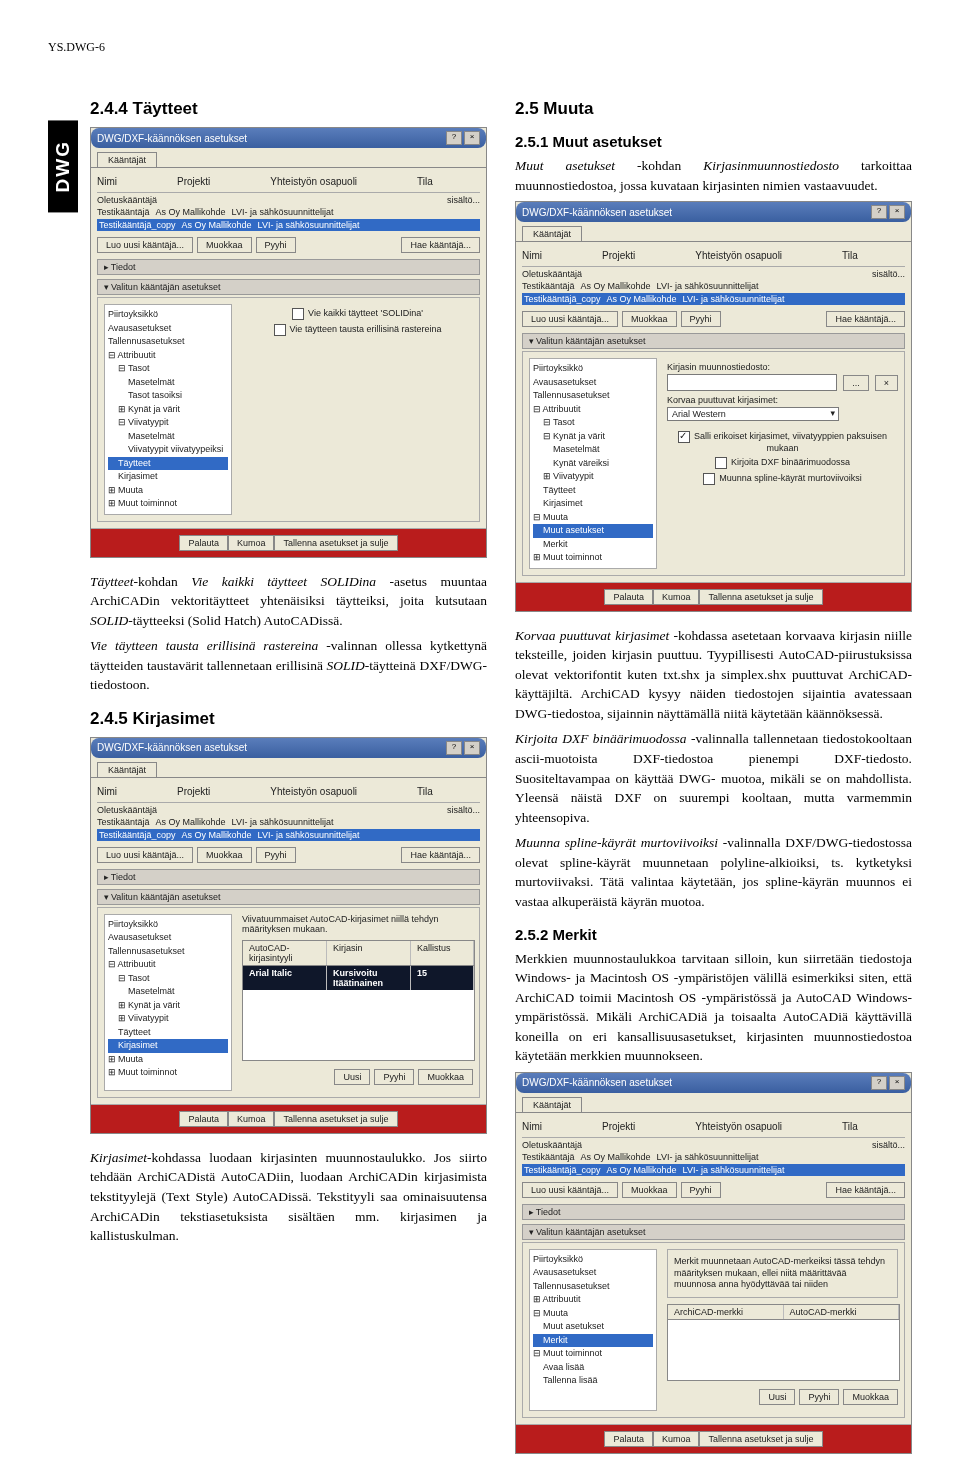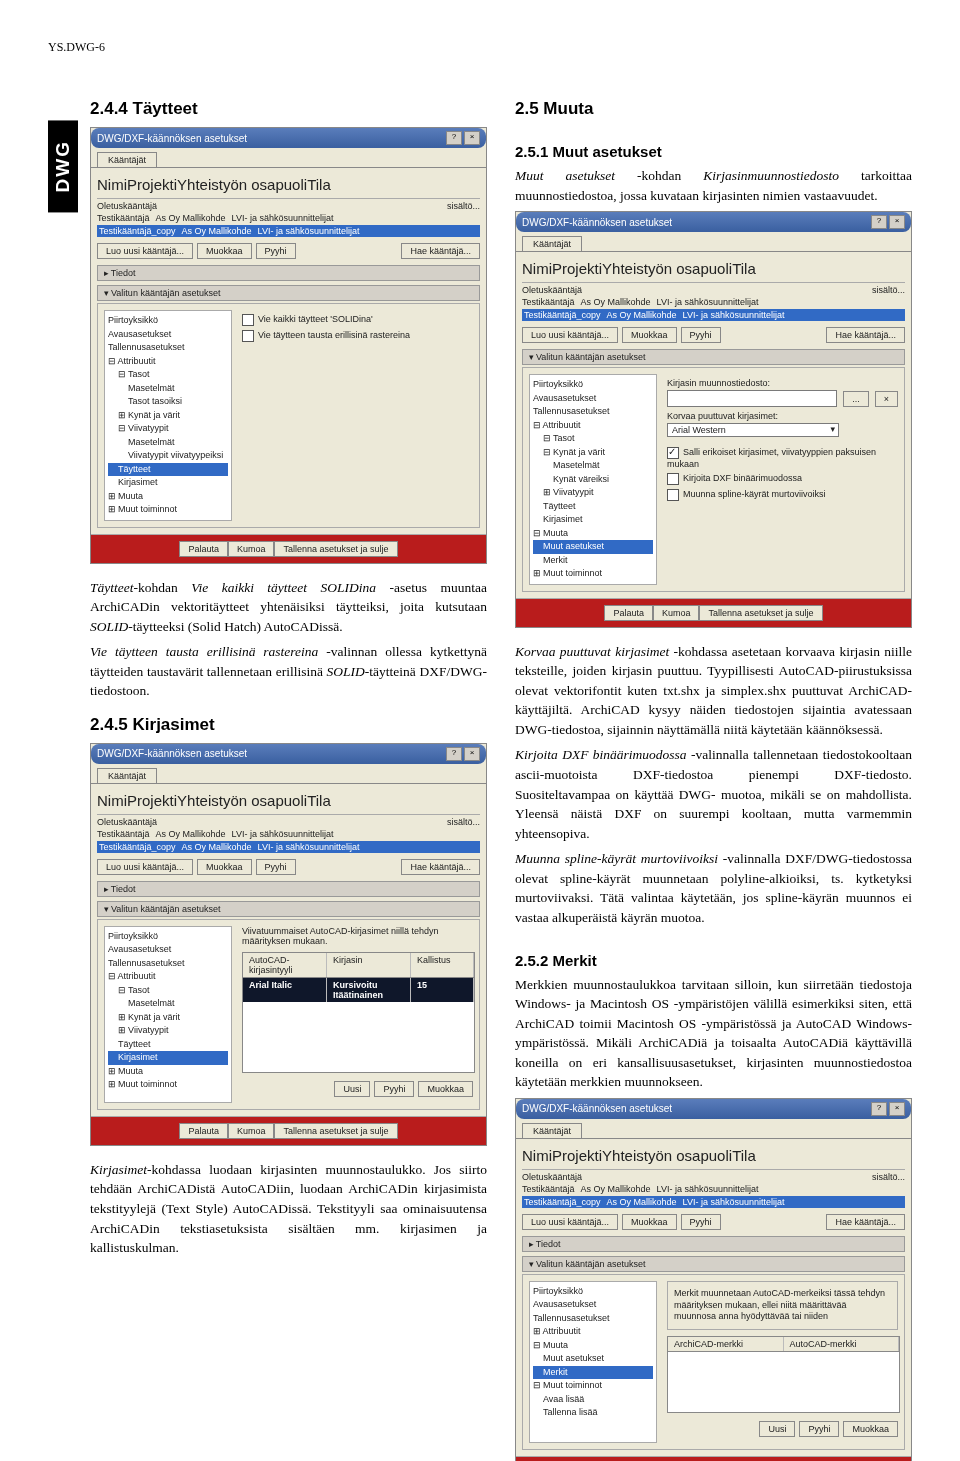--- a/index.html
+++ b/index.html
@@ -46,21 +46,21 @@
   h3.section {
     font-family: Arial, sans-serif;
     font-weight: bold;
     font-size: 17px;
     margin: 14px 0 8px 0;
   }
   h4.subsection {
     font-family: Arial, sans-serif;
     font-weight: bold;
     font-size: 15px;
-    margin: 24px 0 6px 0;
+    margin: 14px 0 6px 0;
   }
   p.body {
     font-size: 13.5px;
     line-height: 1.45;
     margin: 6px 0;
     text-align: justify;
   }
   em { font-style: italic; }
   .shot {
     border: 1px solid #888;
@@ -110,22 +110,23 @@
   }
   .row {
     display: flex;
     align-items: center;
     gap: 6px;
     margin: 2px 0;
   }
   .row > div { font-size: 9px; }
   .colhead {
     display: flex;
+    gap: 60px;
     padding: 2px 0 5px 0;
-    font-size: 15px;
+    font-size: 10px;
     border-bottom: 1px solid #aaa;
   }
   .field {
     background: #fff;
     border: 1px solid #7a7a7a;
     padding: 1px 4px;
     font-size: 9px;
     height: 13px;
   }
   .btn {
@@ -218,21 +219,22 @@
     border-right: 1px solid #bbb;
     flex: 1;
   }
   .listtable .ltrow {
     display: flex;
     background: #0f172a;
     color: #fff;
     font-weight: bold;
   }
   .chkline {
-    margin: 4px 0;
+    margin: 4px 8px;
+    text-align: center;
   }
   .select {
     background: #fff;
     border: 1px solid #7a7a7a;
     padding: 1px 16px 1px 4px;
     font-size: 9px;
     position: relative;
     display: inline-block;
     min-width: 150px;
   }

